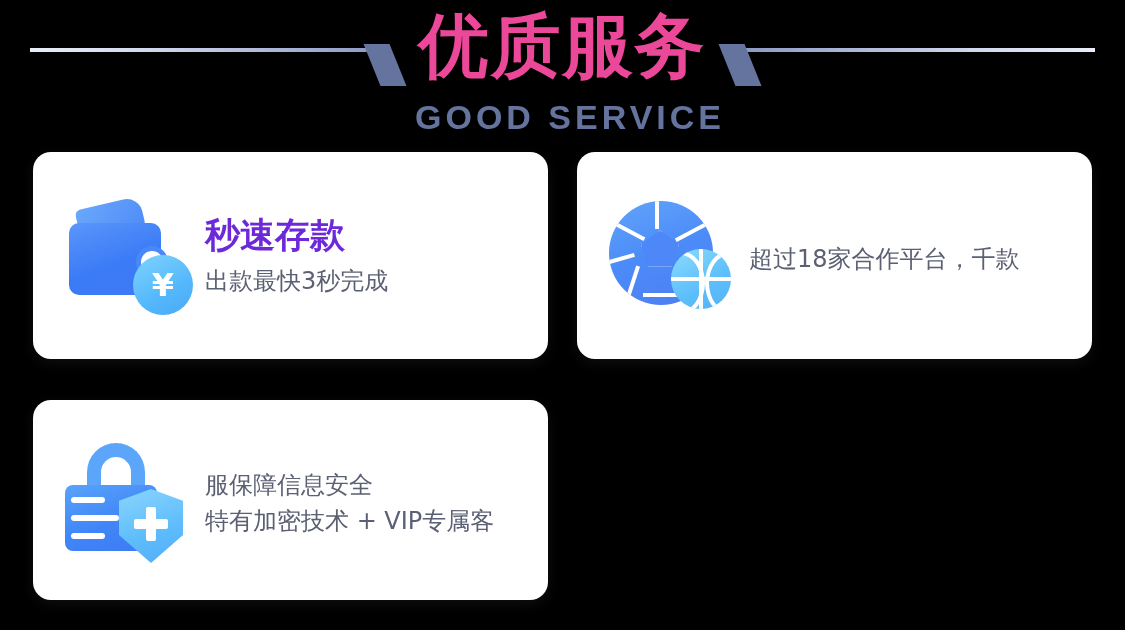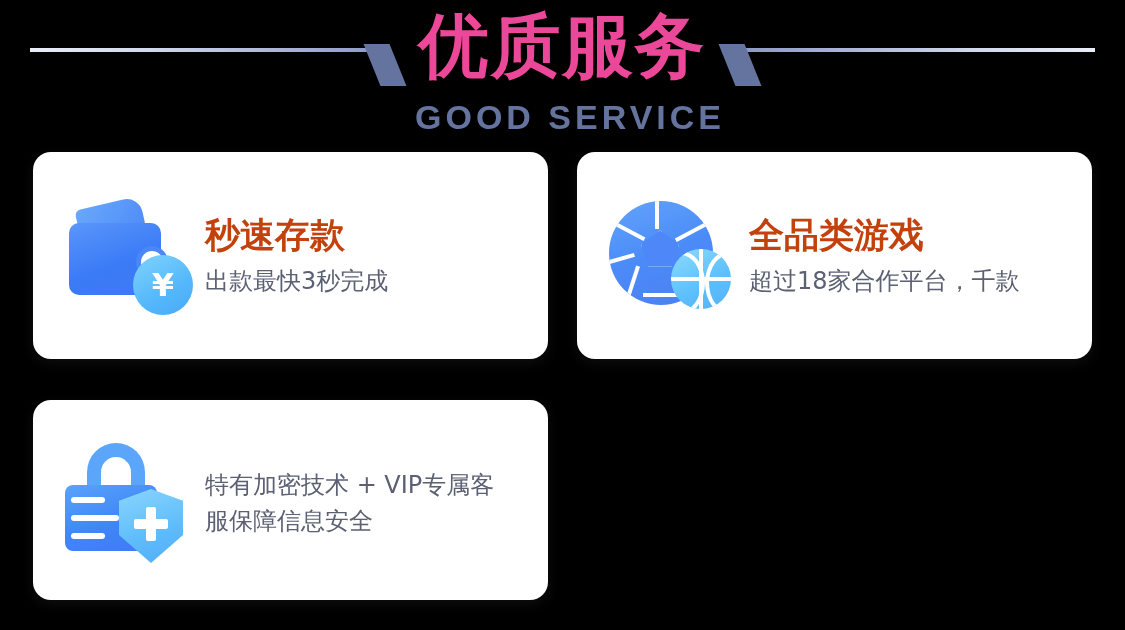--- a/index.html
+++ b/index.html
@@ -89,21 +89,21 @@
     margin-right:12px;
   }
   .card-text{
     flex:1 1 auto;
     min-width:0;
   }
   .card-title{
     font-size:35px;
     line-height:44px;
     font-weight:bold;
-    color:#c2410c;
+    color:#6d28d9;
     font-family:"DejaVu Sans","Liberation Sans",sans-serif;
     white-space:nowrap;
   }
   .card-sub{
     margin-top:6px;
     font-size:24px;
     line-height:36px;
     color:#5b6073;
     font-family:"DejaVu Sans","Liberation Sans",sans-serif;
   }
@@ -299,42 +299,41 @@
           <div class="s-pent"></div>
         </div>
         <div class="basket">
           <div class="bline bv"></div>
           <div class="bline bh"></div>
           <div class="bline bc1"></div>
           <div class="bline bc2"></div>
         </div>
       </div>
       <div class="card-text">
-        <div class="card-title">全品类游戏</div>
         <div class="card-sub">
           <div>超过18家合作平台，千款</div>
         </div>
       </div>
     </div>
 
     <div class="card">
       <div class="card-icon">
         <div class="shackle"></div>
         <div class="lock-body"></div>
         <div class="lock-slot ls1"></div>
         <div class="lock-slot ls2"></div>
         <div class="lock-slot ls3"></div>
         <div class="shield">
           <div class="plus-v"></div>
           <div class="plus-h"></div>
         </div>
       </div>
       <div class="card-text">
         <div class="card-sub">
+          <div>服保障信息安全</div>
           <div>特有加密技术 + VIP专属客</div>
-          <div>服保障信息安全</div>
         </div>
       </div>
     </div>
 
 
   </div>
 </div>
 
 </body></html>

